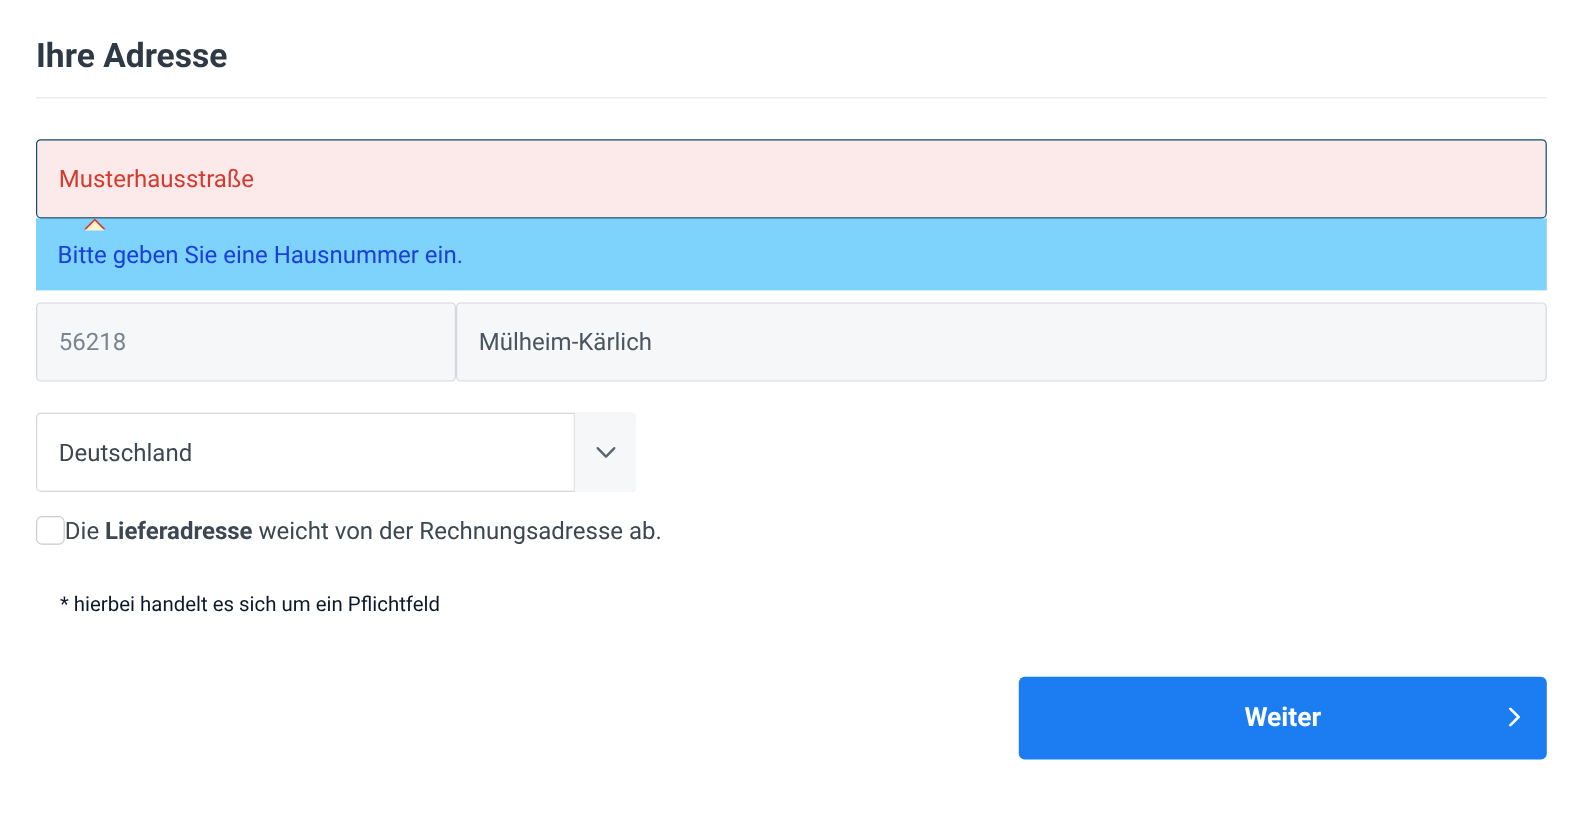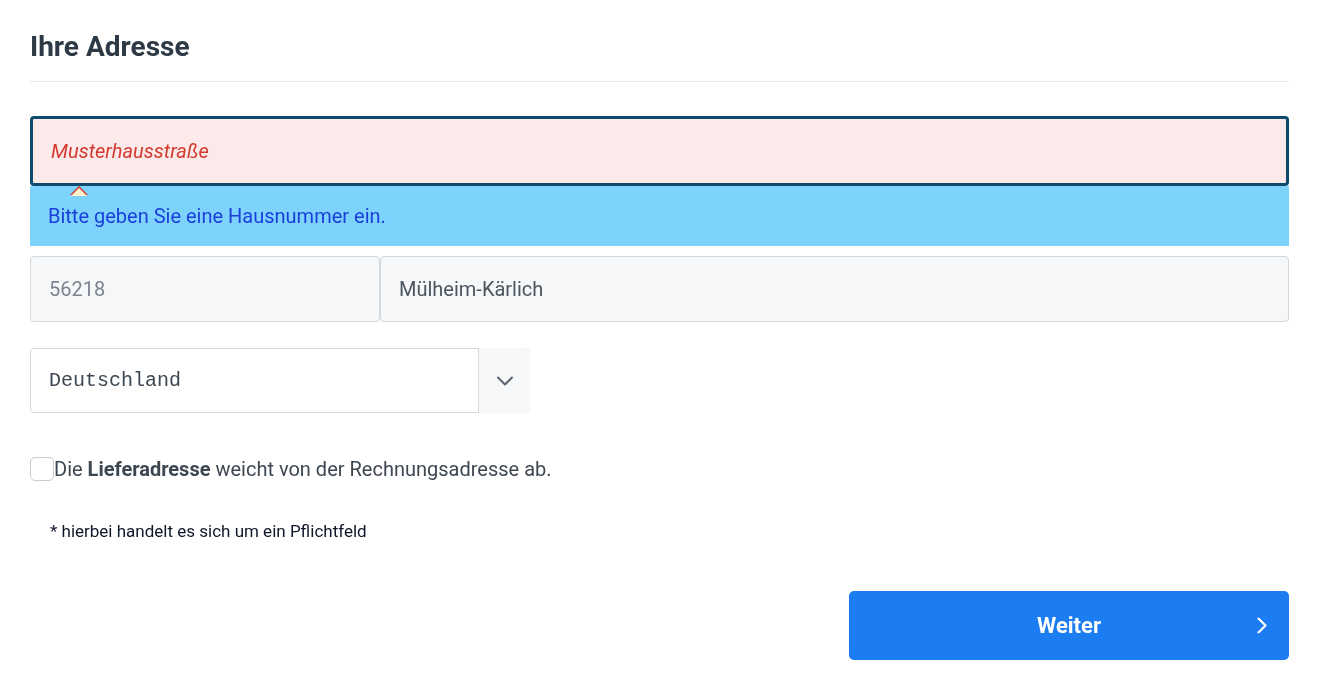--- a/index.html
+++ b/index.html
@@ -36,23 +36,22 @@
     font-size: 20px;
     padding: 20px 18px;
     border: 1px solid #d4d8dd;
     border-radius: 4px;
     color: #4a5560;
     outline: none;
     font-family: inherit;
   }
   .input-error {
     background: #fbeae9;
-    border: 3px solid #0c4a6e;
+    border: 1px solid #0c4a6e;
     color: #d43a2f;
-    font-style: italic;
   }
   .input-error::placeholder {
     color: #d43a2f;
   }
   .error-arrow {
     position: absolute;
     left: 40px;
     bottom: -9px;
     width: 0;
     height: 0;
@@ -88,22 +87,21 @@
     color: #7a8490;
   }
   .city-input {
     flex: 1;
     background: #f6f7f9;
     color: #4a5560;
   }
   .select-wrap {
     position: relative;
     width: 500px;
-    margin-bottom: 44px;
-    font-family: Liberation Mono, monospace;
+    margin-bottom: 20px;
   }
   .select {
     width: 100%;
     font-size: 20px;
     padding: 20px 18px;
     border: 1px solid #d4d8dd;
     border-radius: 4px;
     background: #fff;
     color: #3d4752;
     appearance: none;

